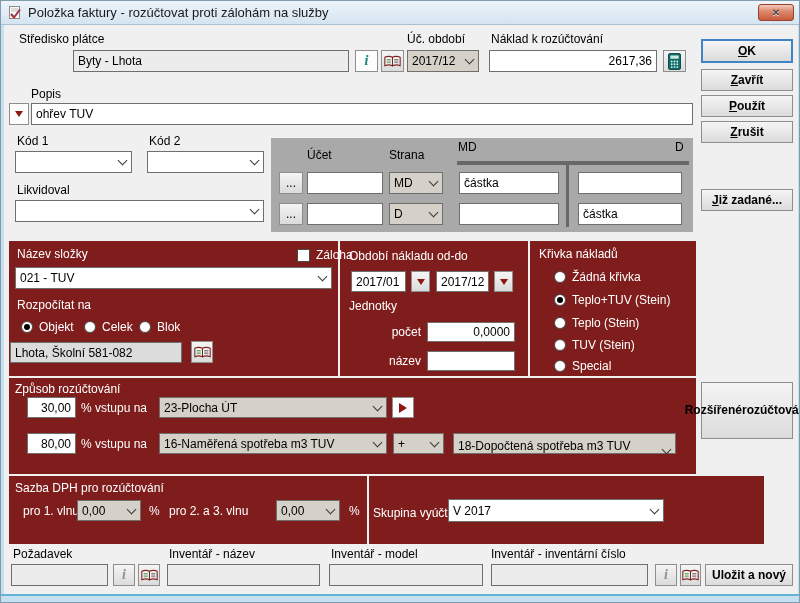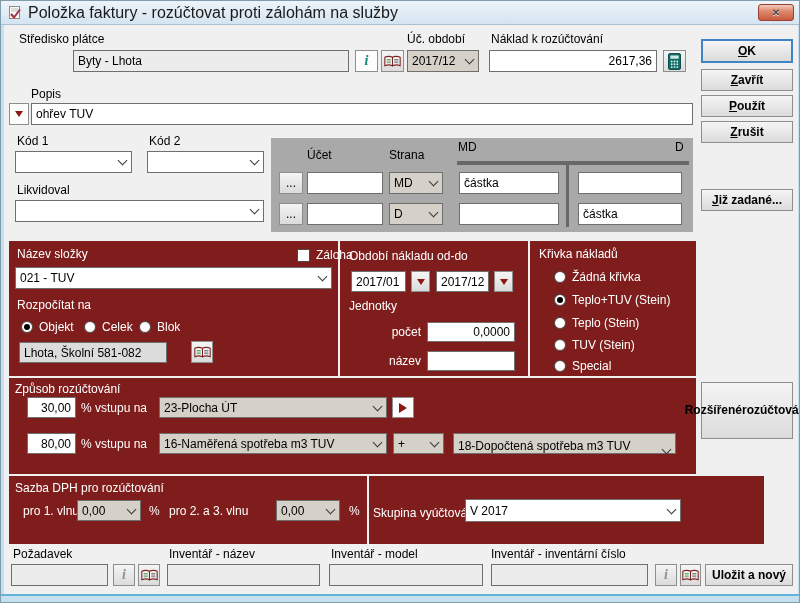--- a/index.html
+++ b/index.html
@@ -2,21 +2,21 @@
 <html><head>
 <meta charset="utf-8">
 <style>
   html,body{margin:0;padding:0;background:#555;}
   #win{position:relative;width:800px;height:603px;font-family:"Liberation Sans",sans-serif;
        background:#c7e0f0;border:1px solid #7f9dae;box-sizing:border-box;overflow:hidden;}
   .abs{position:absolute;}
   #titlebar{position:absolute;left:0;top:0;width:800px;height:24px;
     background:linear-gradient(#eef4fa,#d4e4f1);border-bottom:1px solid #a8c0d4;
     display:flex;align-items:center;box-sizing:border-box;}
-  #titletext{font-size:16px;color:#1a1a1a;margin-left:5px;white-space:nowrap;}
+  #titletext{font-size:13px;color:#1a1a1a;margin-left:5px;white-space:nowrap;}
   #closebtn{position:absolute;right:7px;top:3px;width:36px;height:17px;border-radius:3px;
     background:linear-gradient(#f4cbbc,#dd8a70 40%,#c85b3e);border:1px solid #99402c;
     display:flex;align-items:center;justify-content:center;box-sizing:border-box;}
   #closebtn span{font-size:10px;font-weight:bold;color:#4c4c4c;text-shadow:0 1px 0 #f7d9cf;line-height:1;}
   #clientbg{position:absolute;left:3px;top:24px;width:794px;height:569px;background:#f0f0f0;}
   #bframe{position:absolute;left:0;top:593px;width:800px;height:10px;background:#c7e0f0;border-top:2px solid #62b4d8;box-sizing:border-box;}
   #lframe{position:absolute;left:0;top:24px;width:3px;height:569px;background:#c7e0f0;}
   #rframe{position:absolute;left:797px;top:24px;width:3px;height:569px;background:#c7e0f0;}
 
   .lbl{position:absolute;font-size:12px;color:#000;white-space:nowrap;line-height:14px;}
@@ -192,21 +192,21 @@
       <span class="val">021 - TUV</span>
         <span class="chv"></span>
     </div>
     <span class="lbl wlbl" style="left:8px;top:57px;">Rozpočítat na</span>
     <span class="radio sel" style="left:12px;top:80px;"></span>
     <span class="lbl wlbl" style="left:30px;top:79px;">Objekt</span>
     <span class="radio" style="left:75px;top:80px;"></span>
     <span class="lbl wlbl" style="left:93px;top:79px;">Celek</span>
     <span class="radio" style="left:130px;top:80px;"></span>
     <span class="lbl wlbl" style="left:148px;top:79px;">Blok</span>
-    <div class="field ro2" style="left:10px;top:101px;width:148px;height:21px;">Lhota, Školní 581-082</div>
+    <div class="field ro2" style="left:1px;top:101px;width:172px;height:21px;">Lhota, Školní 581-082</div>
     <div class="btn sq" style="left:182px;top:100px;width:22px;height:22px;">
       <svg width="17" height="13" viewBox="0 0 20 14">
         <path d="M1 2 Q5.5 0 10 2 L10 12 Q5.5 10 1 12 Z" fill="#fff" stroke="#7b2020" stroke-width="1.3"></path>
         <path d="M19 2 Q14.5 0 10 2 L10 12 Q14.5 10 19 12 Z" fill="#fff" stroke="#7b2020" stroke-width="1.3"></path>
         <path d="M3 4.5 H8 M3 6.5 H8 M3 8.5 H8" stroke="#2e7d32" stroke-width="0.9"></path>
         <path d="M12 4.5 H17 M12 6.5 H17 M12 8.5 H17" stroke="#444" stroke-width="0.9"></path>
       </svg>
     </div>
 
     <span class="lbl wlbl" style="left:340px;top:8px;">Období nákladu od-do</span>
@@ -279,21 +279,21 @@
         <span class="chv"></span>
     </div>
     <span class="lbl wlbl" style="left:140px;top:28px;">%</span>
     <span class="lbl wlbl" style="left:160px;top:28px;">pro 2. a 3. vlnu</span>
     <div class="combo gray" style="left:267px;top:24px;width:64px;height:21px;">
       <span class="val">0,00</span>
         <span class="chv"></span>
     </div>
     <span class="lbl wlbl" style="left:340px;top:28px;">%</span>
     <span class="lbl wlbl" style="left:364px;top:30px;">Skupina vyúčtování</span>
-    <div class="combo" style="left:456px;top:23px;width:216px;height:23px;">
+    <div class="combo" style="left:439px;top:23px;width:216px;height:23px;">
       <span class="val">V 2017</span>
         <span class="chv"></span>
     </div>
   </div>
 
   <span class="lbl" style="left:12px;top:546px;">Požadavek</span>
   <span class="lbl" style="left:168px;top:546px;">Inventář - název</span>
   <span class="lbl" style="left:330px;top:546px;text-align:right;">Inventář - model</span>
   <span class="lbl" style="left:490px;top:546px;">Inventář - inventární číslo</span>
 

